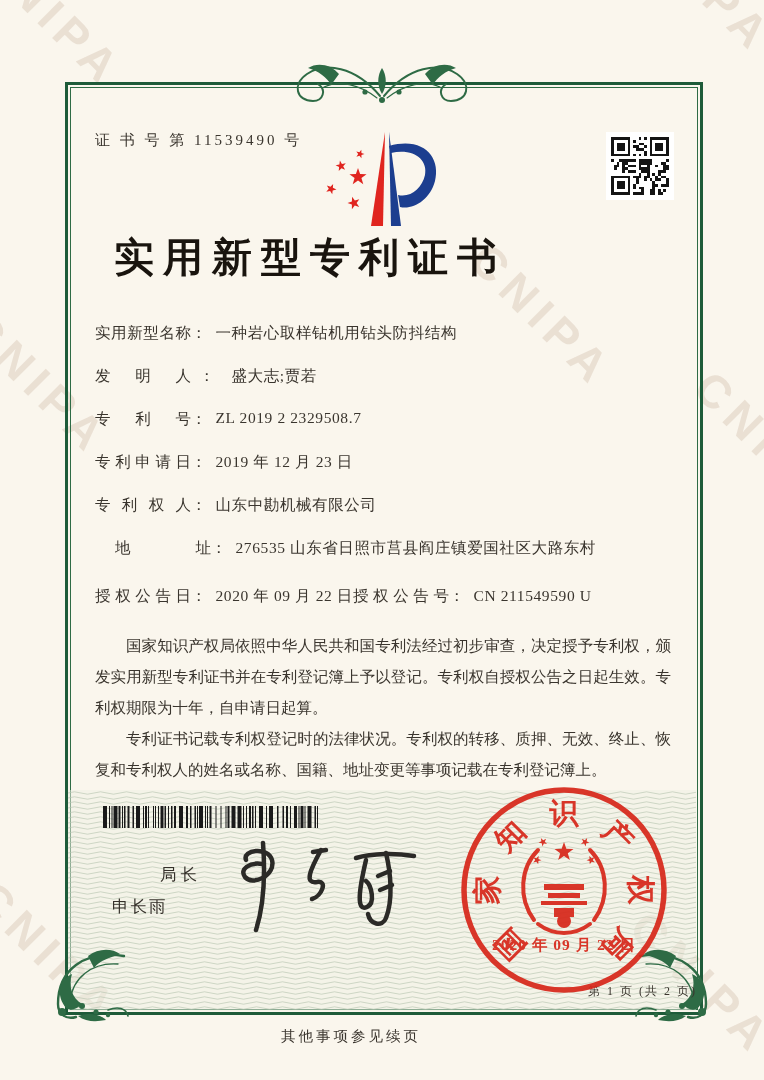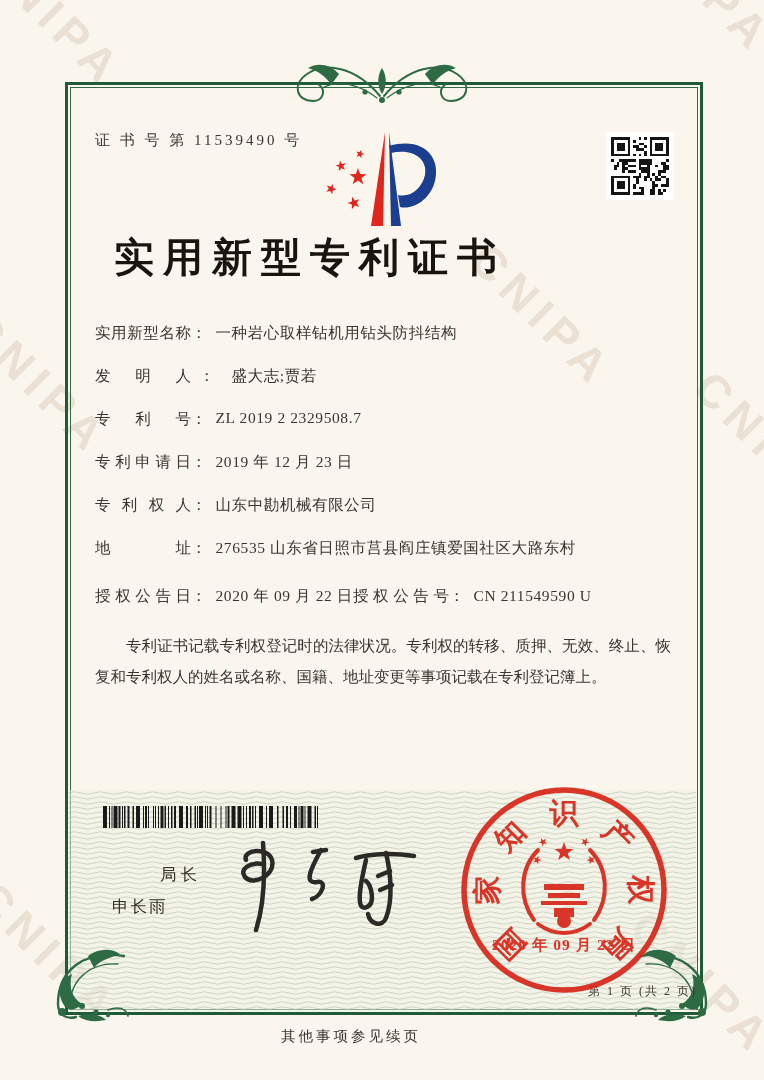--- a/index.html
+++ b/index.html
@@ -414,38 +414,39 @@
     <div class="row" style="top:452px;">
       <span class="flabel">专利申请日</span>
         <span class="fcolon">：</span>
         <span class="fvalue">2019 年 12 月 23 日</span>
     </div>
     <div class="row" style="top:495px;">
       <span class="flabel">专利权人</span>
         <span class="fcolon">：</span>
         <span class="fvalue">山东中勘机械有限公司</span>
     </div>
-    <div class="row" style="top:538px;">
+    <div class="row" style="top:538px;margin-left:20px;">
       <span class="flabel">地址</span>
         <span class="fcolon">：</span>
         <span class="fvalue">276535 山东省日照市莒县阎庄镇爱国社区大路东村</span>
     </div>
     <div class="row" style="top:586px;">
       <span class="flabel">授权公告日</span>
         <span class="fcolon">：</span>
         <span class="fvalue">2020 年 09 月 22 日</span>
       <span class="pair2">
         <span class="flabel">授权公告号</span>
           <span class="fcolon">：</span>
           <span class="fvalue">CN 211549590 U</span>
       </span>
     </div>
   </div>
 
   <div class="paras">
+    <p>国家知识产权局依照中华人民共和国专利法经过初步审查，决定授予专利权，颁发实用新型专利证书并在专利登记簿上予以登记。专利权自授权公告之日起生效。专利权期限为十年，自申请日起算。</p>
     <p>专利证书记载专利权登记时的法律状况。专利权的转移、质押、无效、终止、恢复和专利权人的姓名或名称、国籍、地址变更等事项记载在专利登记簿上。</p>
   </div>
 
   <svg class="barcode" id="barcode" width="215" height="22" viewBox="0 0 215 22">
       <rect x="0" y="0" width="4" height="22" fill="#1a1a1a"></rect>
       <rect x="6" y="0" width="1" height="22" fill="#1a1a1a"></rect>
       <rect x="8.5" y="0" width="1" height="22" fill="#1a1a1a"></rect>
       <rect x="10.5" y="0" width="4" height="22" fill="#1a1a1a"></rect>
       <rect x="15.5" y="0" width="2" height="22" fill="#1a1a1a"></rect>
       <rect x="19" y="0" width="1" height="22" fill="#1a1a1a"></rect>

